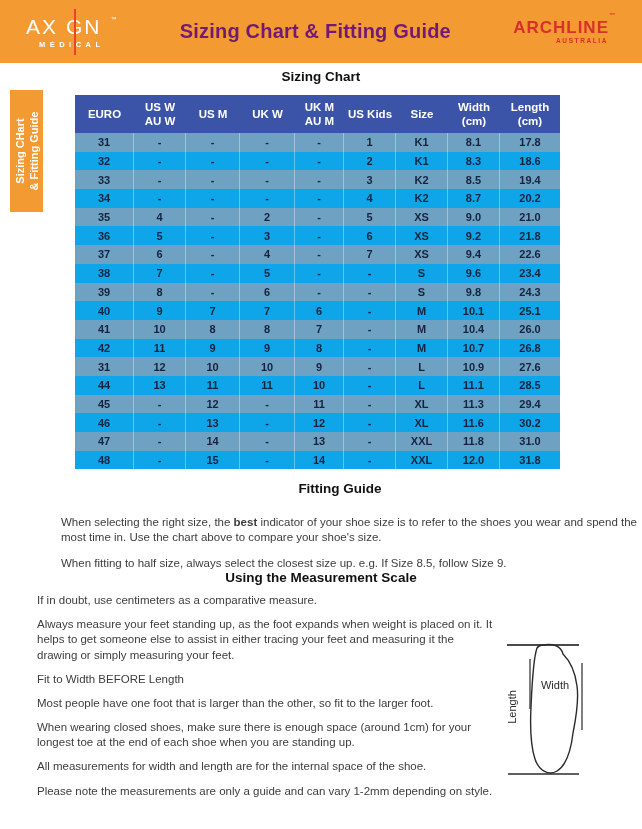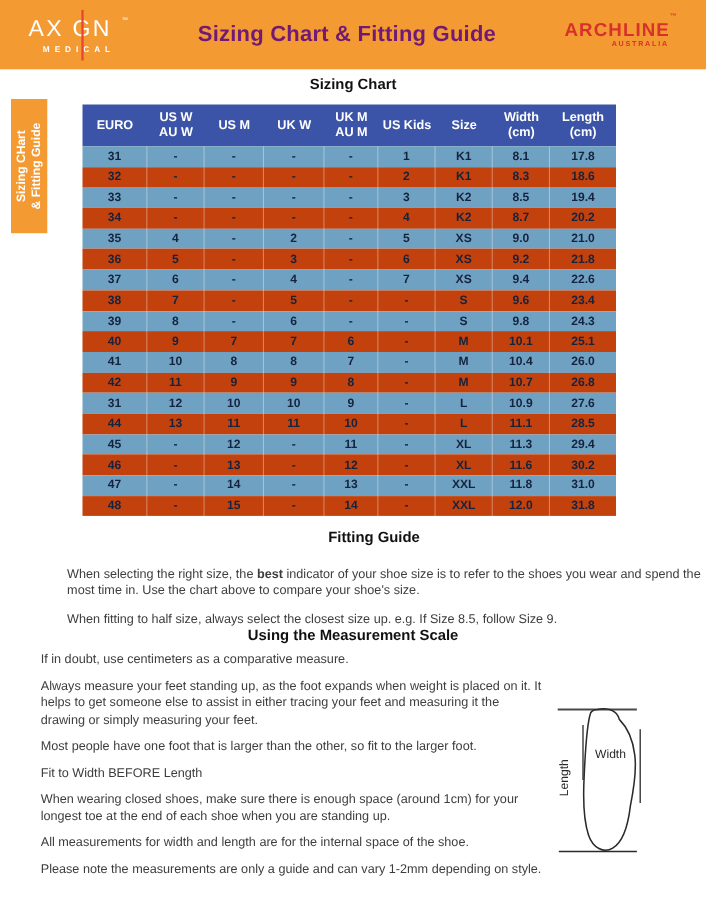--- a/index.html
+++ b/index.html
@@ -58,21 +58,21 @@
   .sizing-table{position:absolute;left:75px;top:95px;width:485px;}
   .t-head,.tr{display:grid;grid-template-columns:59px 52px 54px 55px 49px 52px 52px 52px 60px;}
   .t-head{background:#3B54A7;min-height:38px;}
   .th{
     color:#fff;font-weight:bold;font-size:11.5px;line-height:1.25;
     display:flex;flex-direction:column;align-items:center;justify-content:center;
     padding:3px 0;
   }
   .tr{height:18.7px;}
   .row-a{background:#6FA2C2;}
-  .row-b{background:#c2410c;}
+  .row-b{background:#0ea5e9;}
   .td{
     display:flex;align-items:center;justify-content:center;
     font-size:11px;font-weight:bold;color:#16233E;
     border-right:1px solid rgba(255,255,255,0.35);
   }
   .td:last-child{border-right:none;}
 
   
   .para{
     position:absolute;left:37px;
@@ -360,22 +360,22 @@
   </div>
 
   <div class="section-heading" id="h-fitting">Fitting Guide</div>
   <p class="para" id="fg-p1"><span>When selecting the right size, the </span><b>best</b><span> indicator of your shoe size is to refer to the shoes you wear and spend the most time in. Use the chart above to compare your shoe's size.</span></p>
   <p class="para" id="fg-p2">When fitting to half size, always select the closest size up. e.g. If Size 8.5, follow Size 9.</p>
 
   <div class="section-heading" id="h-measure">Using the Measurement Scale</div>
   <div class="measure-paras">
       <p>If in doubt, use centimeters as a comparative measure.</p>
       <p>Always measure your feet standing up, as the foot expands when weight is placed on it. It helps to get someone else to assist in either tracing your feet and measuring it the drawing or simply measuring your feet.</p>
+      <p>Fit to Width BEFORE Length</p>
       <p>Most people have one foot that is larger than the other, so fit to the larger foot.</p>
-      <p>Fit to Width BEFORE Length</p>
       <p>When wearing closed shoes, make sure there is enough space (around 1cm) for your longest toe at the end of each shoe when you are standing up.</p>
       <p>All measurements for width and length are for the internal space of the shoe.</p>
       <p>Please note the measurements are only a guide and can vary 1-2mm depending on style.</p>
     </div>
 
   <svg class="foot-diagram" width="135" height="175" viewBox="0 0 135 175">
 
     <line x1="4" y1="8" x2="76" y2="8" stroke="#4a4a4a" stroke-width="2"></line>
 
     <line x1="5" y1="137" x2="76" y2="137" stroke="#2b2b2b" stroke-width="1.4"></line>

